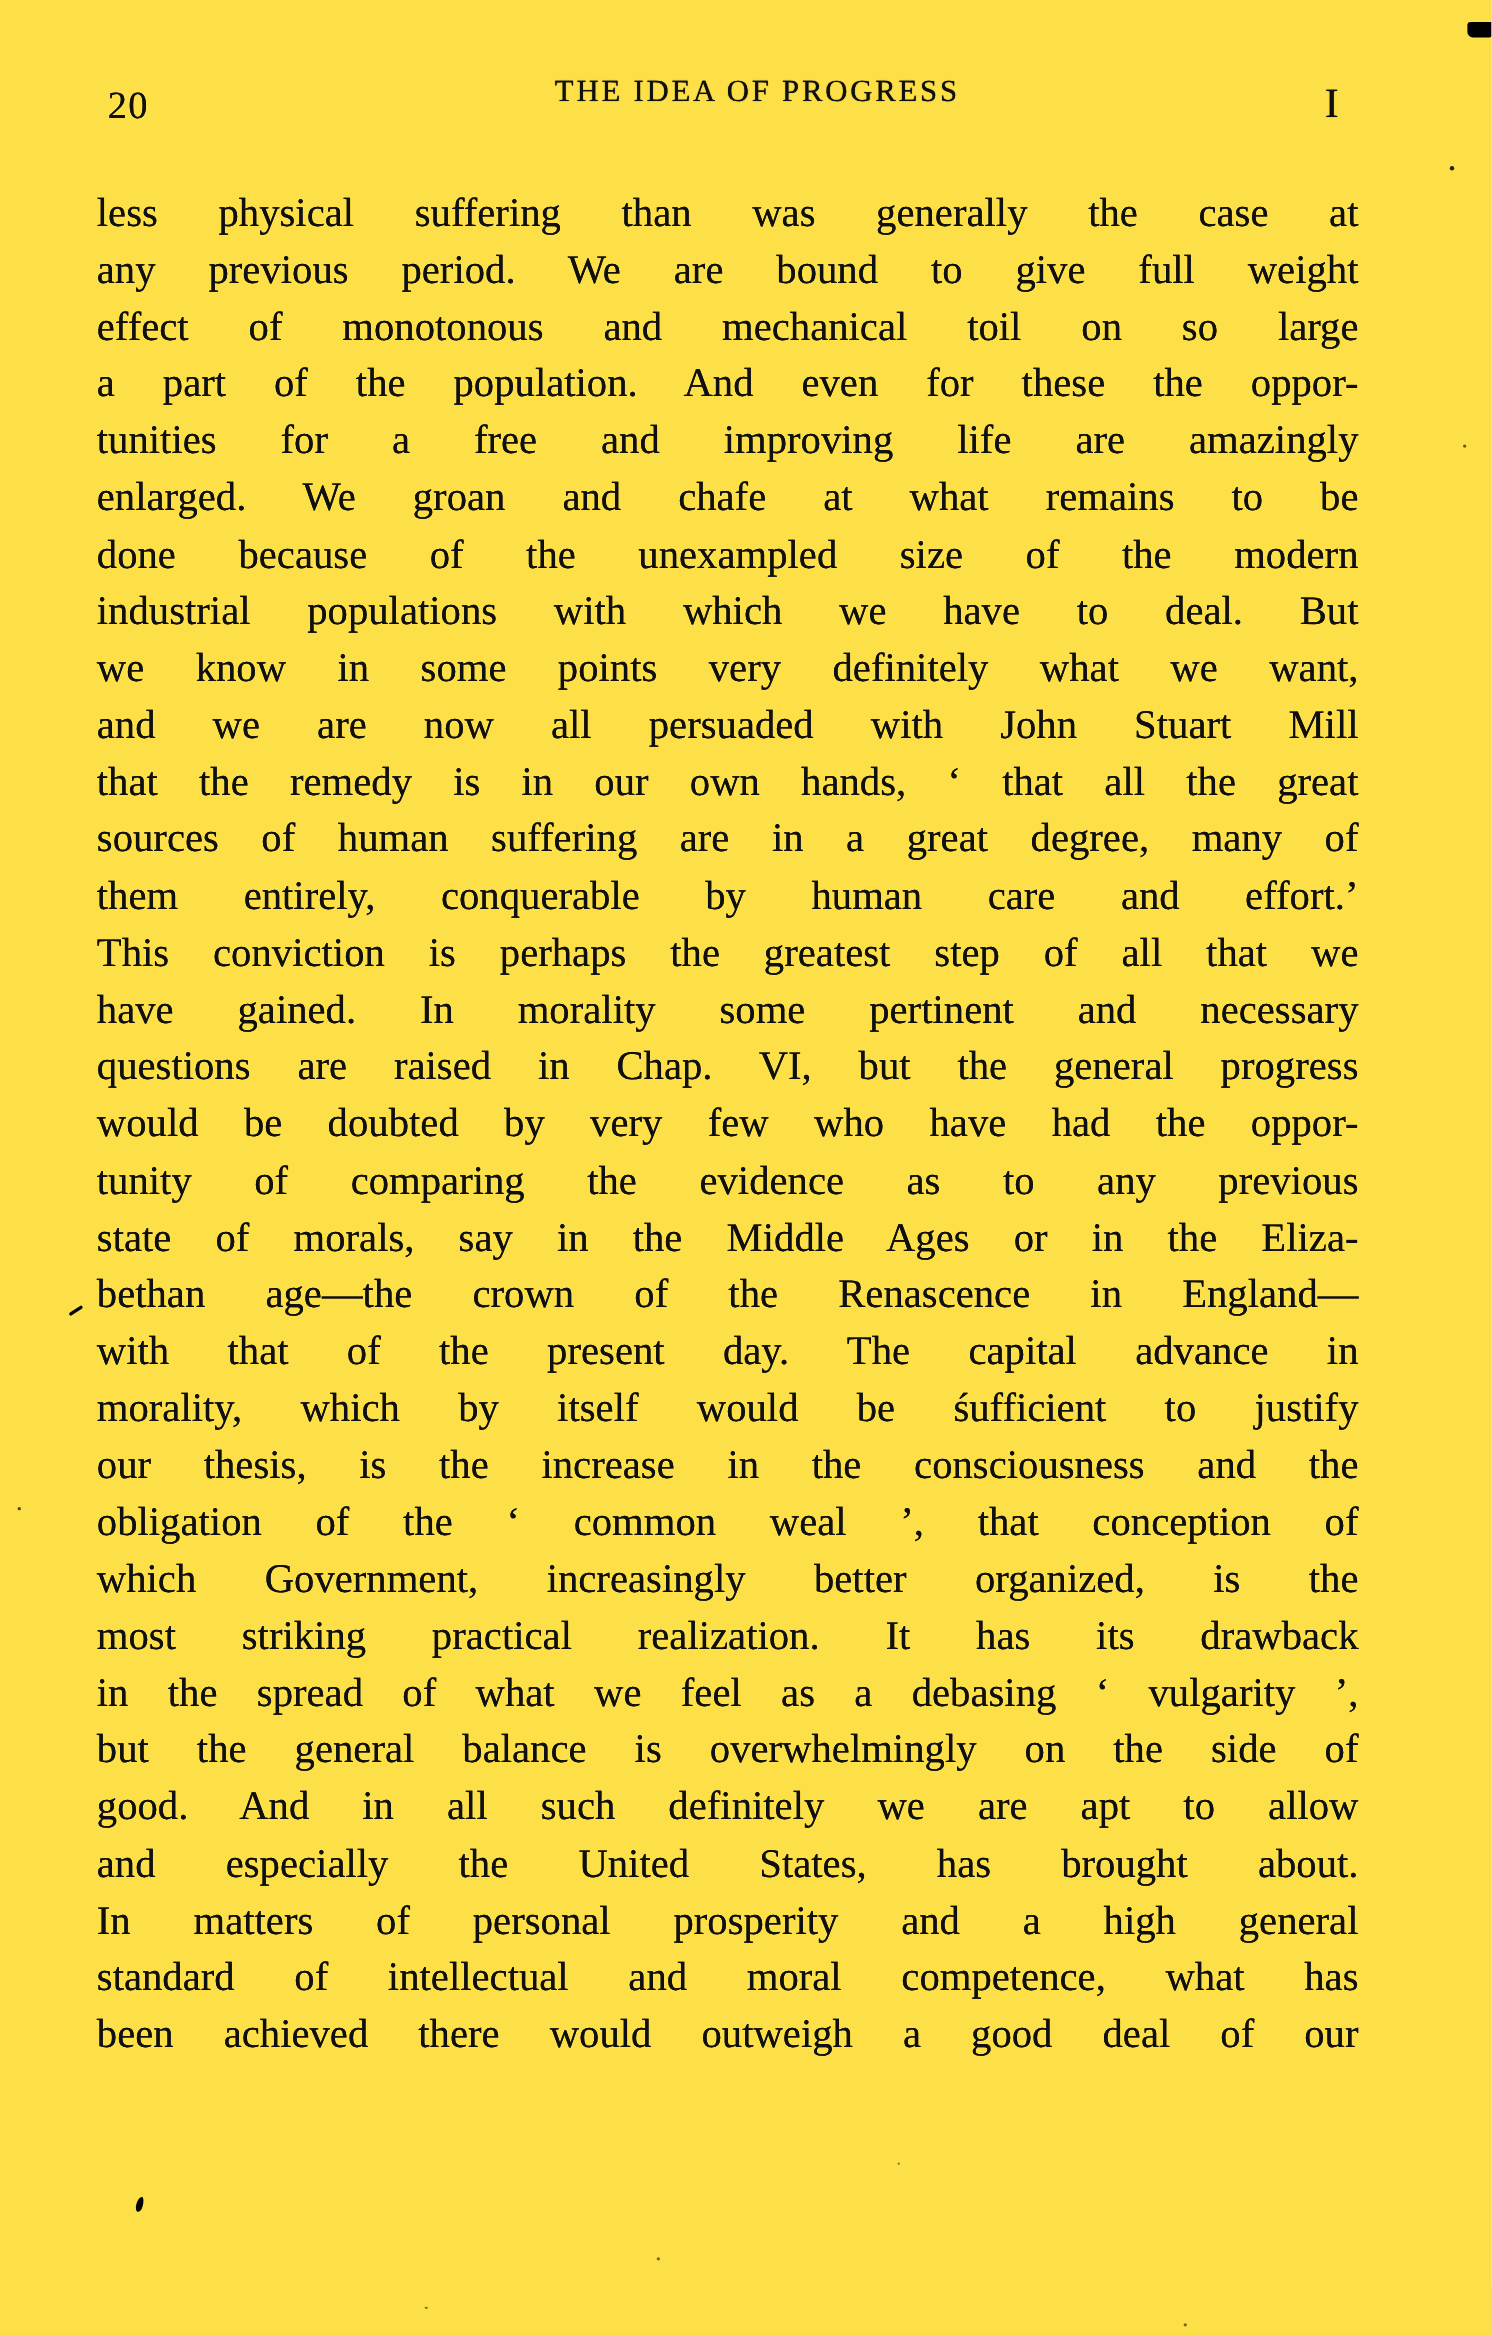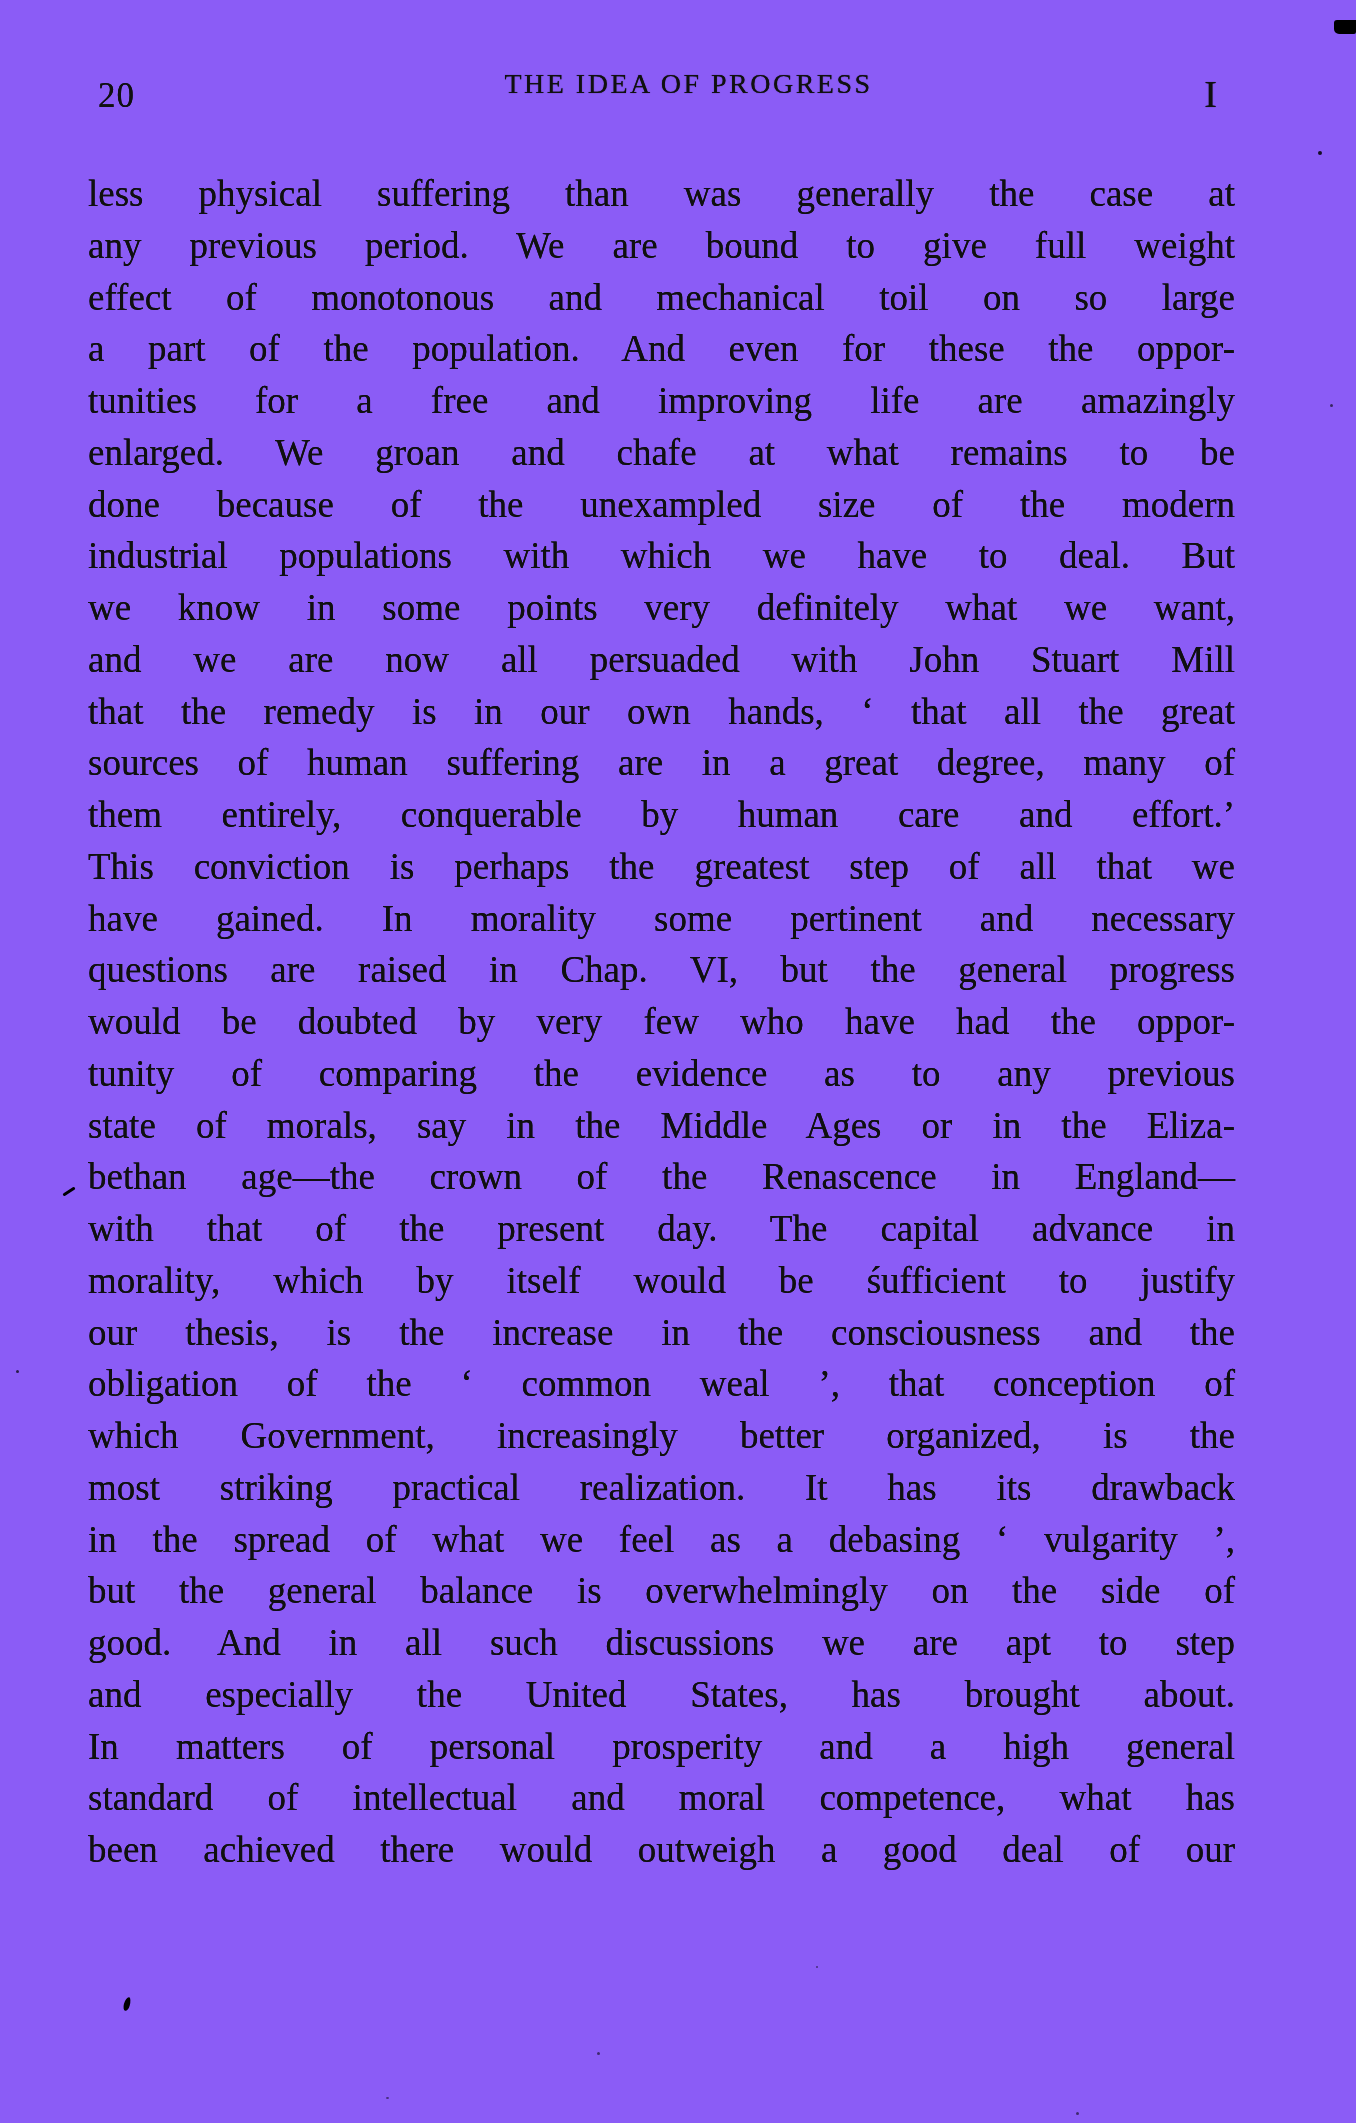--- a/index.html
+++ b/index.html
@@ -1,19 +1,19 @@
 <!DOCTYPE html>
 <html><head>
 <meta charset="utf-8">
 <style>
   html, body { margin:0; padding:0; background:#e8e8e8; }
   .page {
     position:relative;
     width:1356px; height:2123px;
-    background:#8b5cf6;
+    background:#fde047;
     font-family:"Liberation Serif","DejaVu Serif",serif;
     color:#101010;
     overflow:hidden;
     margin:0 auto;
   }
   
   .running-head {
     position:absolute; top:68px; left:88px; width:1147px; height:56px;
   }
   .page-num {
@@ -91,21 +91,21 @@
     <div class="line">state of morals, say in the Middle Ages or in the Eliza-</div>
     <div class="line">bethan age—the crown of the Renascence in England—</div>
     <div class="line">with that of the present day.  The capital advance in</div>
     <div class="line">morality, which by itself would be śufficient to justify</div>
     <div class="line">our thesis, is the increase in the consciousness and the</div>
     <div class="line">obligation of the ‘ common weal ’, that conception of</div>
     <div class="line">which Government, increasingly better organized, is the</div>
     <div class="line">most striking practical realization.  It has its drawback</div>
     <div class="line">in the spread of what we feel as a debasing ‘ vulgarity ’,</div>
     <div class="line">but the general balance is overwhelmingly on the side of</div>
-    <div class="line">good.  And in all such discussions we are apt to step</div>
+    <div class="line">good.  And in all such definitely we are apt to allow</div>
     <div class="line">and especially the United States, has brought about.</div>
     <div class="line">In matters of personal prosperity and a high general</div>
     <div class="line">standard of intellectual and moral competence, what has</div>
     <div class="line">been achieved there would outweigh a good deal of our</div>
   </div>
 
   <div class="speck blot-tr"></div>
   <div class="speck dot-a"></div>
   <div class="speck dot-b"></div>
   <div class="speck slash-margin"></div>

